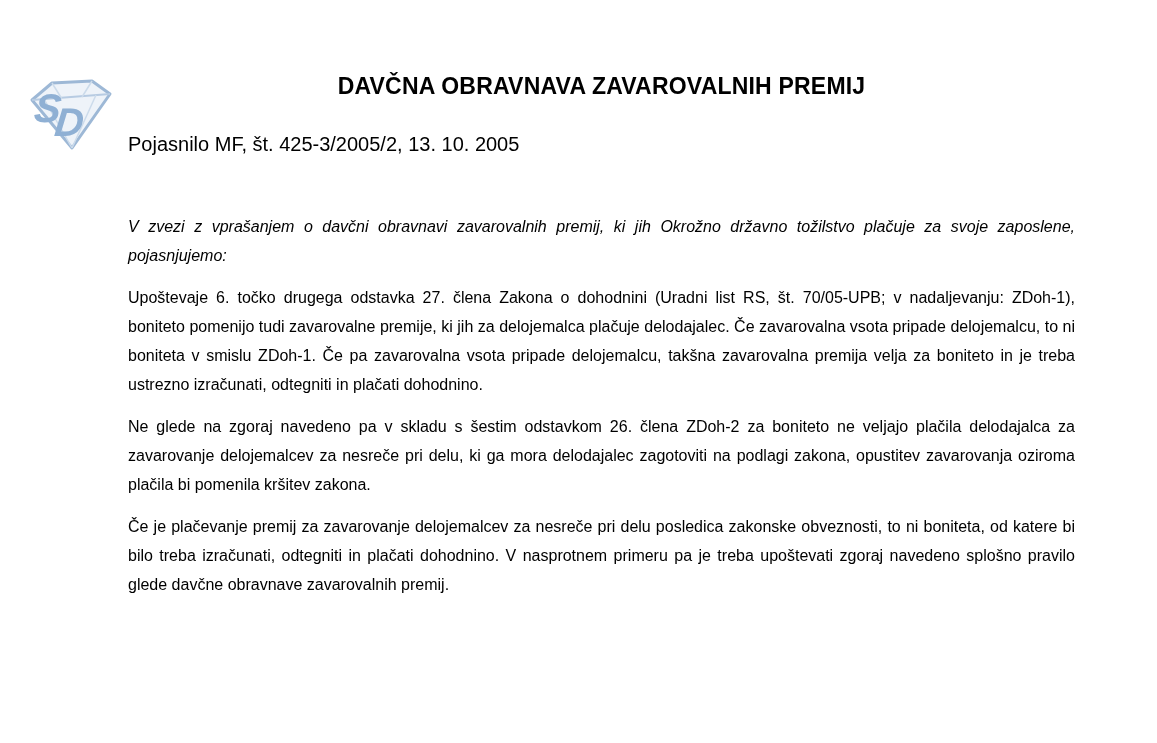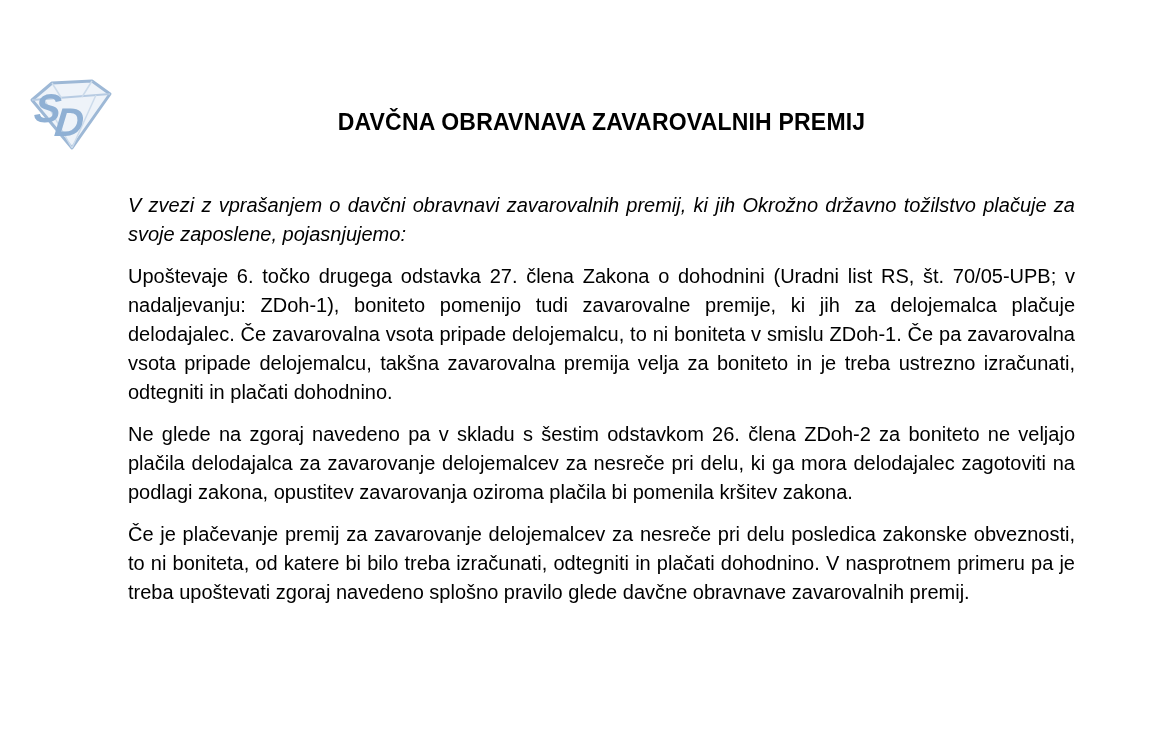--- a/index.html
+++ b/index.html
@@ -16,38 +16,38 @@
     position: absolute;
     left: 24px; top: 74px;
     width: 94px; height: 80px;
   }
 
   .content {
     padding: 0 82px 0 128px;
   }
 
   .doc-title {
-    padding-top: 108px;
+    padding-top: 72px;
     font-size: 23px;
     line-height: 28px;
     font-weight: bold;
     text-align: center;
     letter-spacing: 0.2px;
   }
 
   .doc-ref {
     margin-top: 31px;
     font-size: 20px;
     line-height: 26px;
   }
 
   .paragraphs { margin-top: 55px; }
 
   .paragraphs p.para {
-    font-size: 20px;
+    font-size: 16px;
     line-height: 29px;
     text-align: justify;
     margin: 0 0 13px 0;
   }
   .paragraphs p.para.italic { font-style: italic; }
 </style>
 </head>
 <body>
 
 <div class="page">
@@ -62,20 +62,21 @@
       <path d="M28 9 L38 25 M68 7 L58 23 M20 25 L48 74 M72 21 L48 74" fill="none" stroke="#ccdbeb" stroke-width="1.5"></path>
 
       <text x="14" y="48" font-family="Liberation Sans, sans-serif" font-size="40" font-style="italic" font-weight="bold" fill="#8fb0d4" transform="skewX(-6)">S</text>
       <text x="36" y="62" font-family="Liberation Sans, sans-serif" font-size="40" font-style="italic" font-weight="bold" fill="#8fb0d4" transform="skewX(-6)">D</text>
     </svg>
   </div>
 
   <div class="content">
     <div class="doc-title">DAVČNA OBRAVNAVA ZAVAROVALNIH PREMIJ</div>
 
+    <div class="doc-ref">Pojasnilo MF, št. 425-3/2005/2, 13. 10. 2005</div>
 
     <div class="paragraphs" id="paragraphs">
         <p class="para italic">V zvezi z vprašanjem o davčni obravnavi zavarovalnih premij, ki jih Okrožno državno tožilstvo plačuje za svoje zaposlene, pojasnjujemo:</p>
         <p class="para">Upoštevaje 6. točko drugega odstavka 27. člena Zakona o dohodnini (Uradni list RS, št. 70/05-UPB; v nadaljevanju: ZDoh-1), boniteto pomenijo tudi zavarovalne premije, ki jih za delojemalca plačuje delodajalec. Če zavarovalna vsota pripade delojemalcu, to ni boniteta v smislu ZDoh-1. Če pa zavarovalna vsota pripade delojemalcu, takšna zavarovalna premija velja za boniteto in je treba ustrezno izračunati, odtegniti in plačati dohodnino.</p>
         <p class="para">Ne glede na zgoraj navedeno pa v skladu s šestim odstavkom 26. člena ZDoh-2 za boniteto ne veljajo plačila delodajalca za zavarovanje delojemalcev za nesreče pri delu, ki ga mora delodajalec zagotoviti na podlagi zakona, opustitev zavarovanja oziroma plačila bi pomenila kršitev zakona.</p>
         <p class="para">Če je plačevanje premij za zavarovanje delojemalcev za nesreče pri delu posledica zakonske obveznosti, to ni boniteta, od katere bi bilo treba izračunati, odtegniti in plačati dohodnino. V nasprotnem primeru pa je treba upoštevati zgoraj navedeno splošno pravilo glede davčne obravnave zavarovalnih premij.</p>
       </div>
   </div>
 
 </div>

